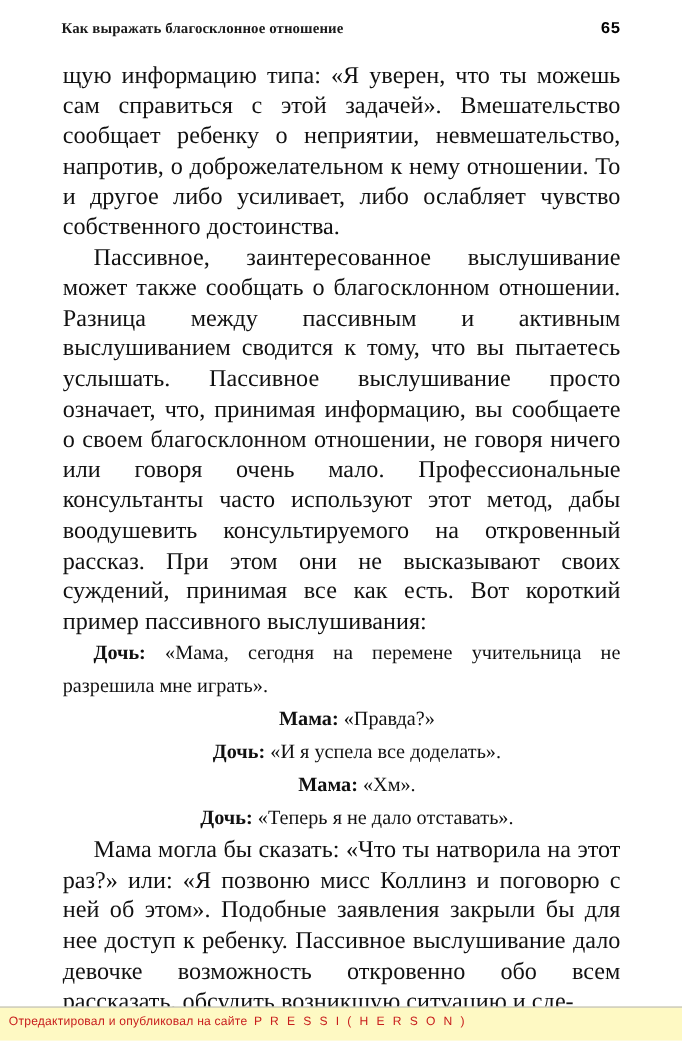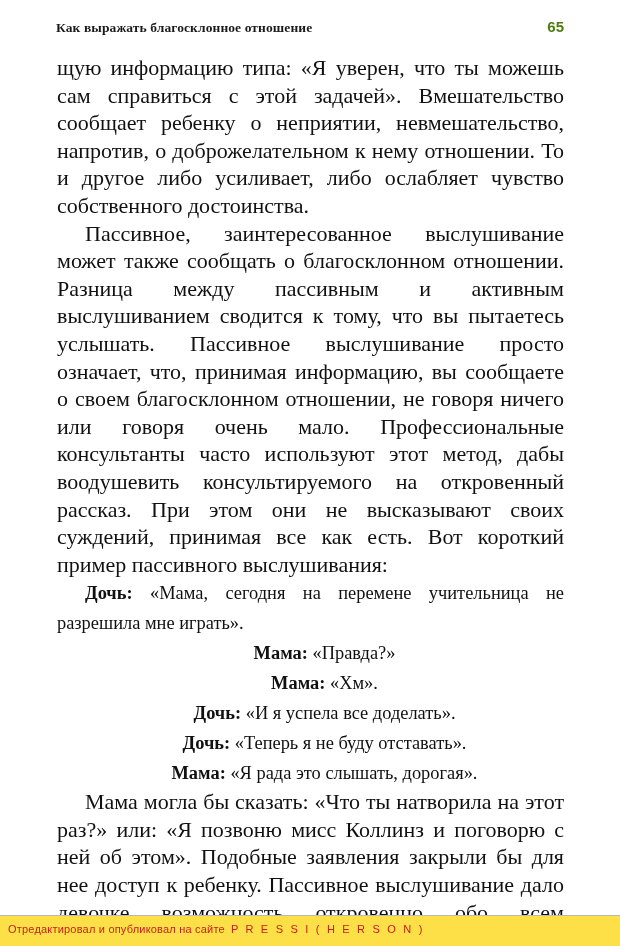--- a/index.html
+++ b/index.html
@@ -31,24 +31,24 @@
     justify-content: space-between;
   }
   .header-title {
     font-family: "Liberation Serif", serif;
     font-weight: bold;
     font-size: 13.5px;
     letter-spacing: 0.1px;
     color: #1a1a1a;
   }
   .header-page {
-    font-family: Liberation Sans, sans-serif;
+    font-family: Liberation Mono, monospace;
     font-weight: bold;
     font-size: 15px;
-    color: #4d7c0f;
+    color: #000000;
   }
   .content {
     position: absolute;
     left: 57px;
     top: 54px;
     width: 507px;
   }
   p.para {
     margin: 0;
     font-family: "Liberation Serif", serif;
@@ -79,21 +79,21 @@
   .speaker {
     font-weight: bold;
   }
   .footer {
     position: absolute;
     left: 0;
     bottom: 0;
     width: 620px;
     height: 30px;
     border-top: 1px solid #b9b9b9;
-    background: #fde047;
+    background: #fef9c3;
   }
   .footer-inner {
     position: absolute;
     left: 8px;
     top: 7px;
     display: flex;
     align-items: baseline;
     gap: 6px;
   }
   .footer-text {
@@ -123,28 +123,27 @@
 
     <p class="para">щую информацию типа: «Я уверен, что ты можешь сам справиться с этой задачей». Вмешательство сообщает ребенку о неприятии, невмешательство, напротив, о доброжелательном к нему отношении. То и другое либо усиливает, либо ослабляет чувство собственного достоинства.</p>
 
     <p class="para indent">Пассивное, заинтересованное выслушивание может также сообщать о благосклонном отношении. Разница между пассивным и активным выслушиванием сводится к тому, что вы пытаетесь услышать. Пассивное выслушивание просто означает, что, принимая информацию, вы сообщаете о своем благосклонном отношении, не говоря ничего или говоря очень мало. Профессиональные консультанты часто используют этот метод, дабы воодушевить консультируемого на откровенный рассказ. При этом они не высказывают своих суждений, принимая все как есть. Вот короткий пример пассивного выслушивания:</p>
 
     <p class="dlg"><span class="speaker">Дочь:</span> <span>«Мама, сегодня на перемене учительница не разрешила мне играть».</span></p>
 
     <p class="dlg last-line"><span class="speaker">Мама:</span> <span>«Правда?»</span></p>
 
 
+    <p class="dlg last-line"><span class="speaker">Дочь:</span> <span>«И я успела все доделать».</span></p>
+
     <p class="dlg last-line"><span class="speaker">Мама:</span> <span>«Хм».</span></p>
 
-    <p class="dlg last-line"><span class="speaker">Дочь:</span> <span>«И я успела все доделать».</span></p>
 
+    <p class="dlg last-line"><span class="speaker">Дочь:</span> <span>«Теперь я не дало отставать».</span></p>
 
-    <p class="dlg last-line"><span class="speaker">Дочь:</span> <span>«Теперь я не буду отставать».</span></p>
-
-    <p class="dlg last-line"><span class="speaker">Мама:</span> <span>«Я рада это слышать, дорогая».</span></p>
 
     <p class="para indent">Мама могла бы сказать: «Что ты натворила на этот раз?» или: «Я позвоню мисс Коллинз и поговорю с ней об этом». Подобные заявления закрыли бы для нее доступ к ребенку. Пассивное выслушивание дало девочке возможность откровенно обо всем рассказать, обсудить возникшую ситуацию и сде-</p>
 
   </div>
 
   <div class="footer">
     <div class="footer-inner">
       <span class="footer-text">Отредактировал и опубликовал на сайте</span>
       <span class="footer-site">P R E S S I ( H E R S O N )</span>
     </div>

